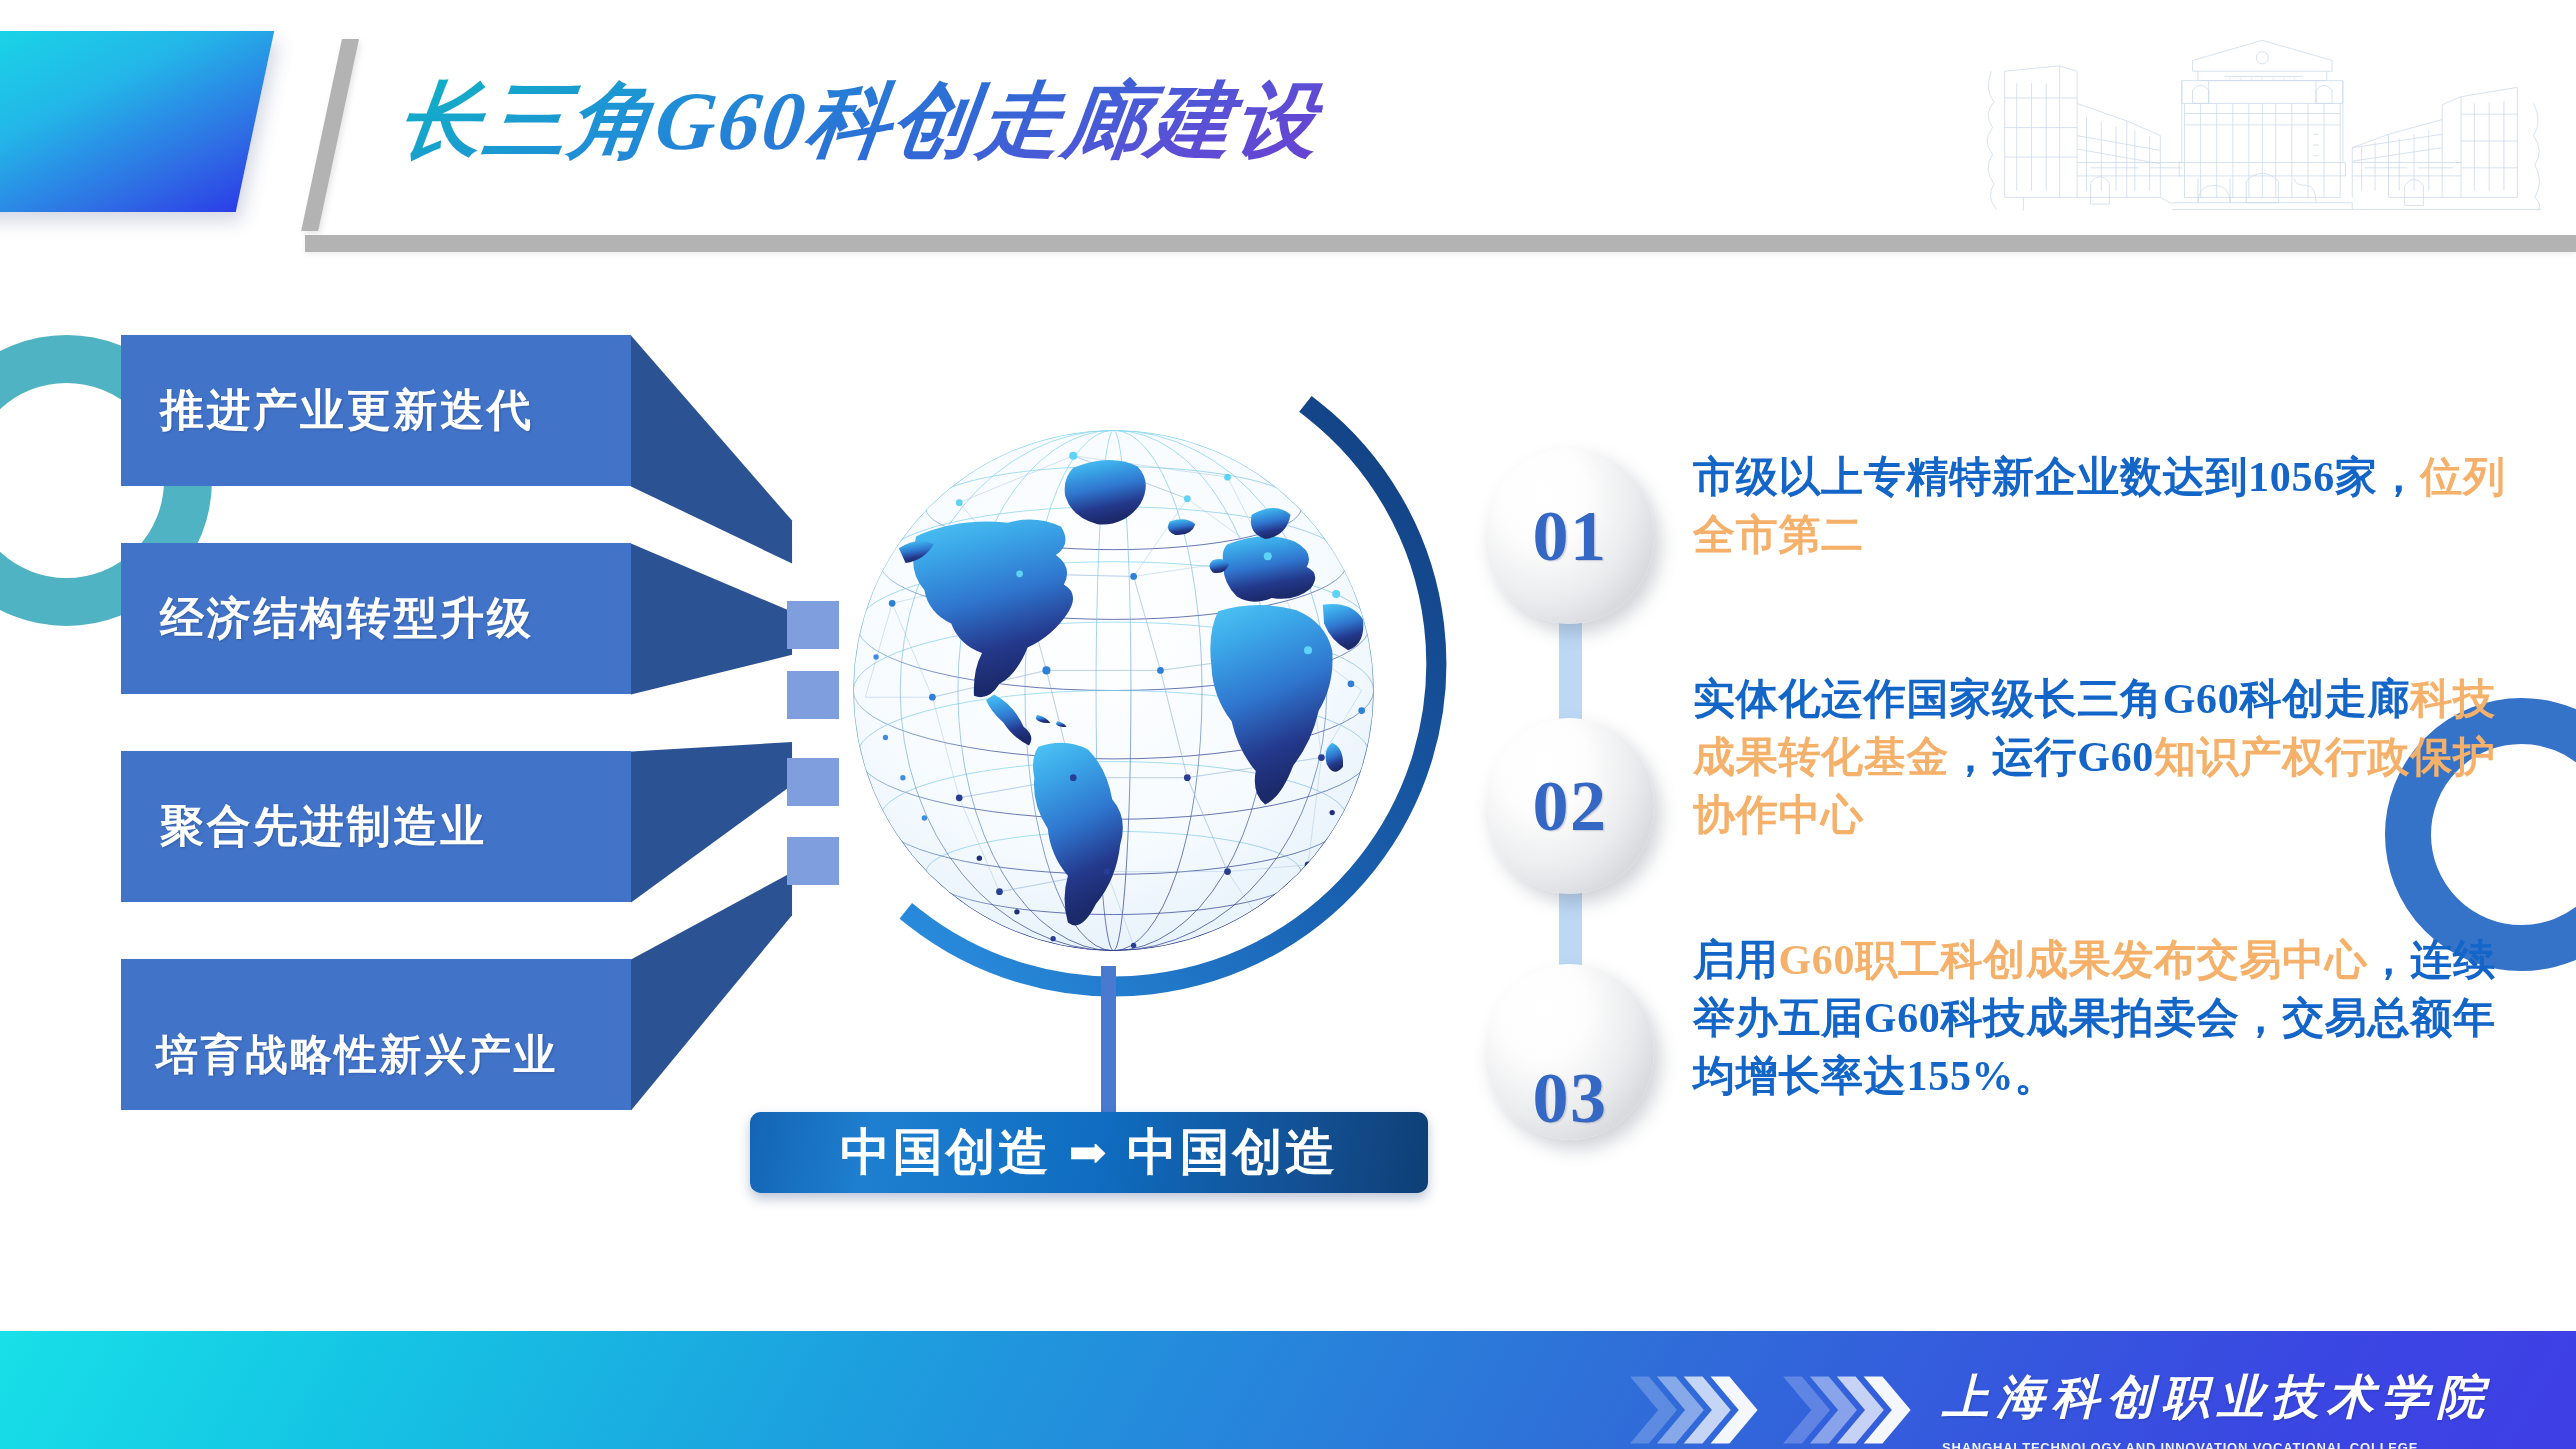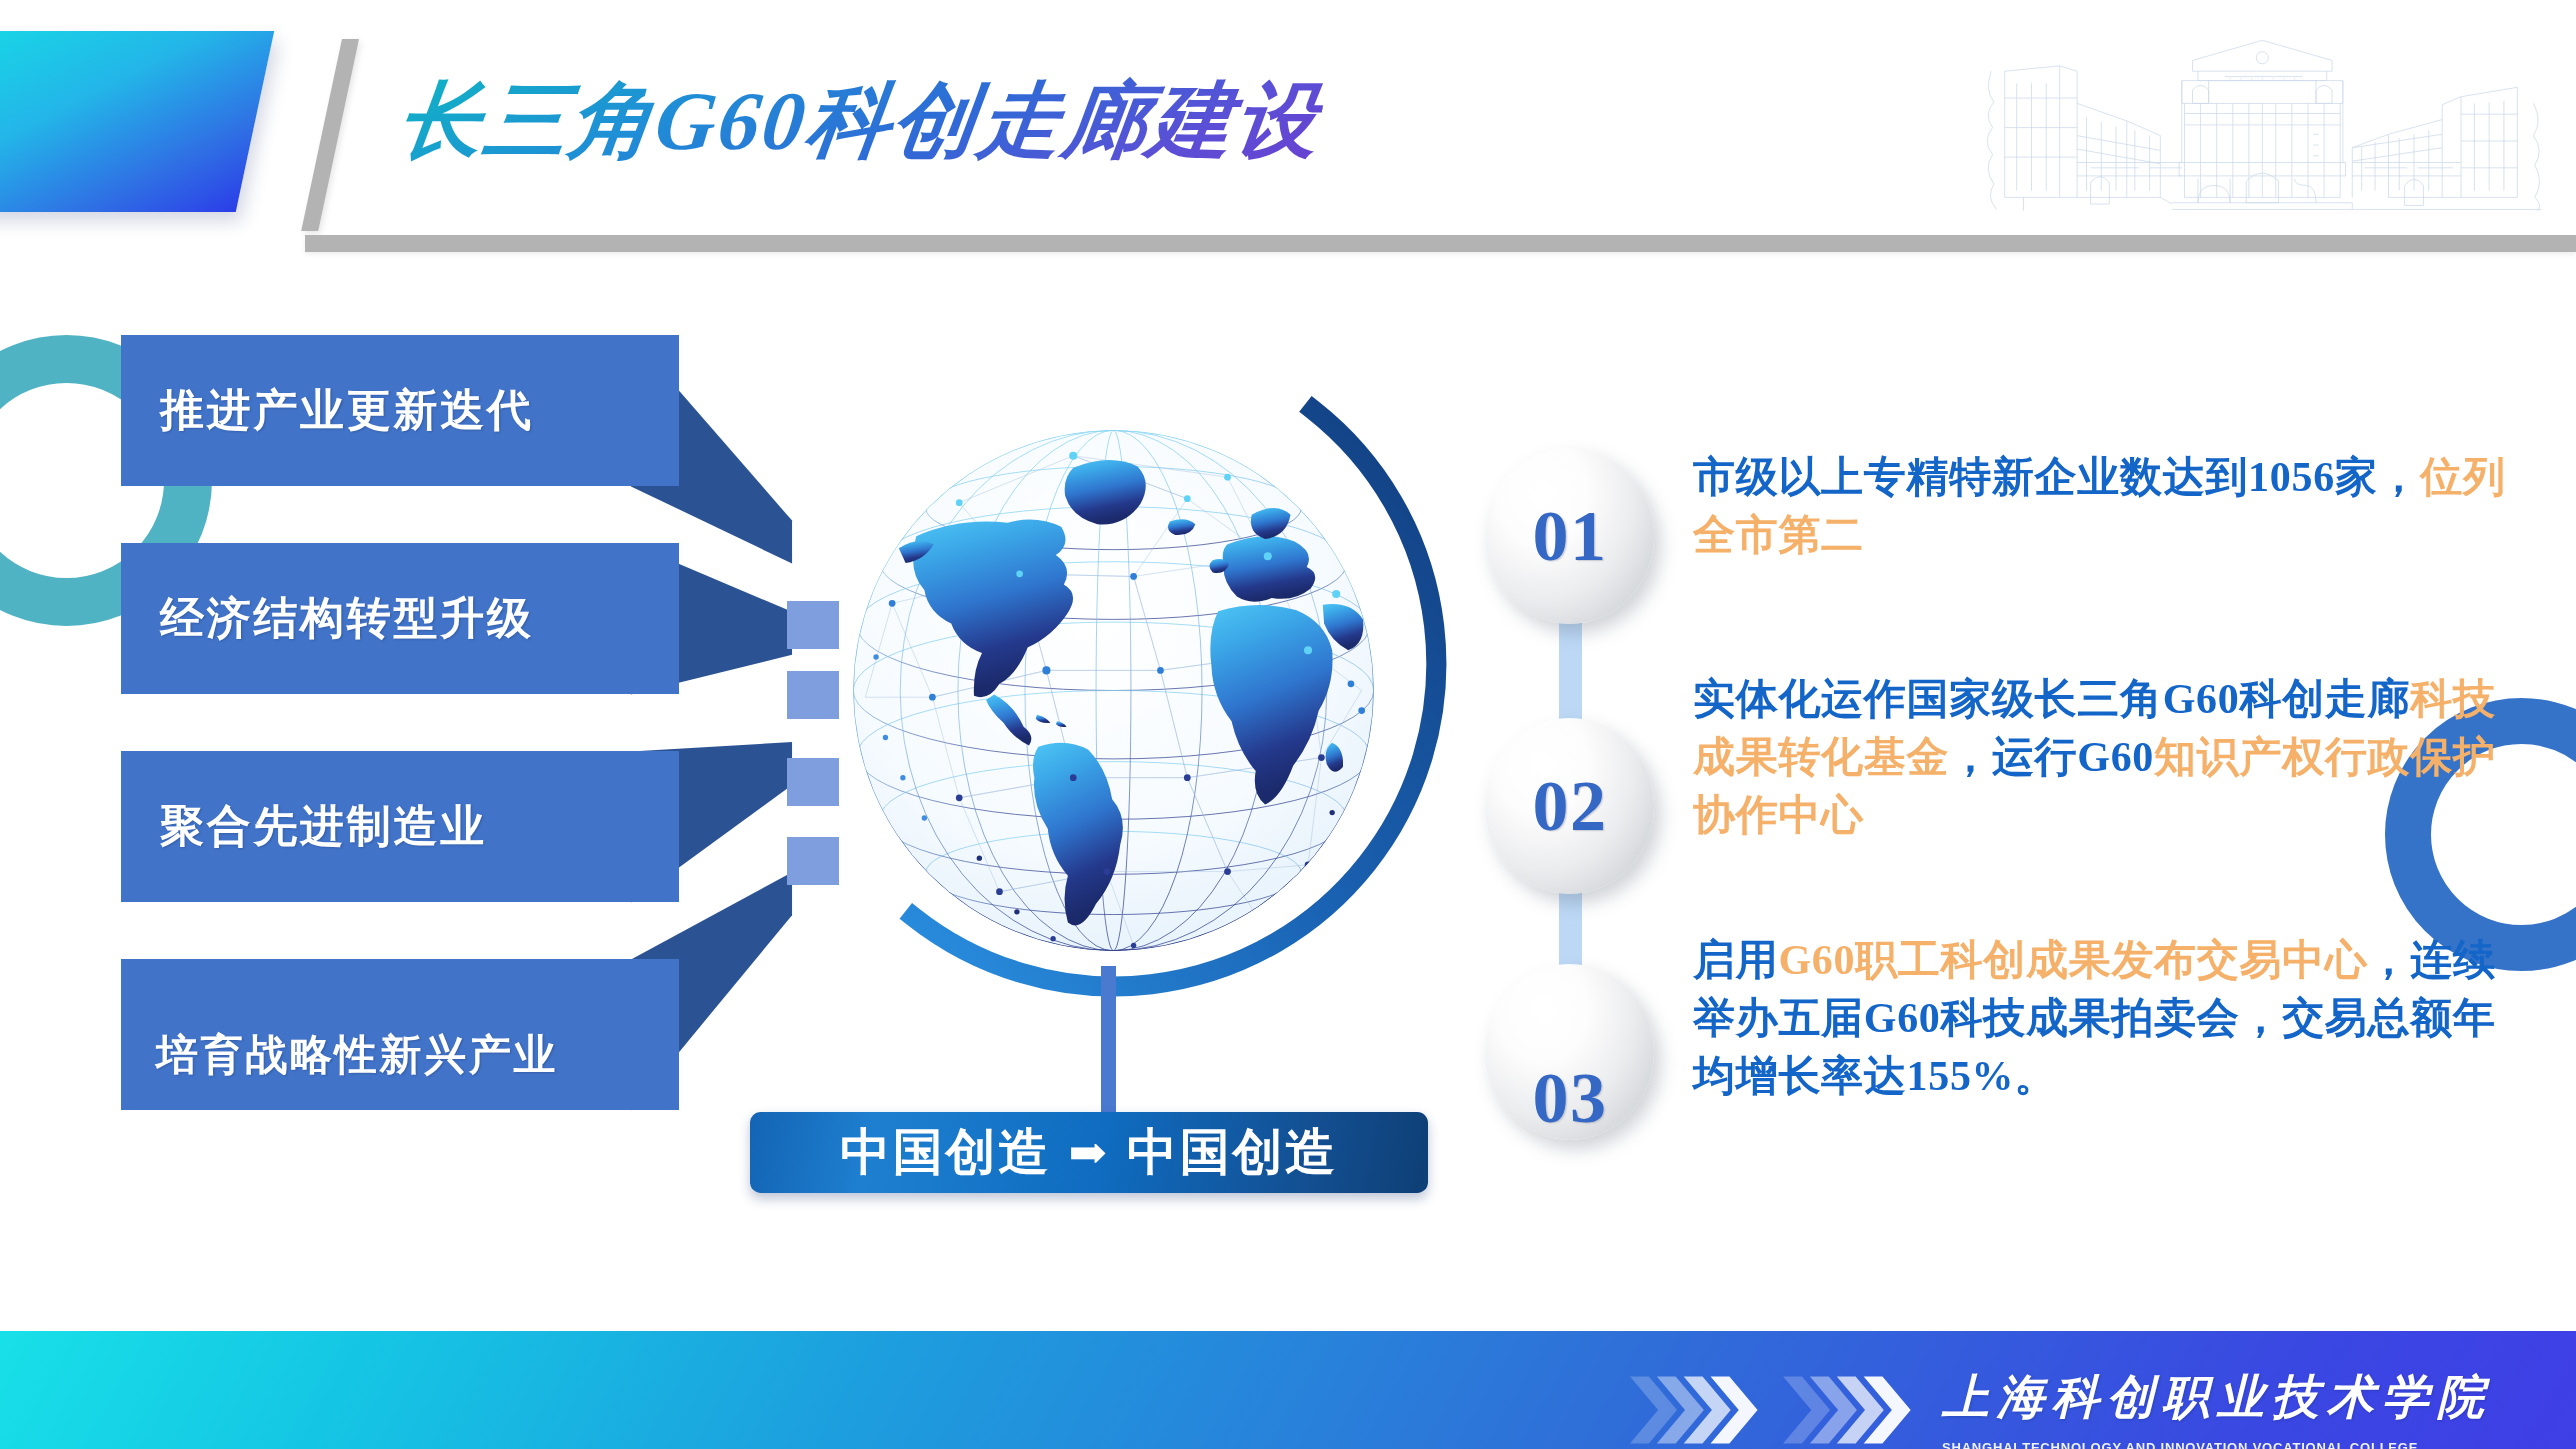--- a/index.html
+++ b/index.html
@@ -49,21 +49,21 @@
     background:transparent;
   }
   .ring-right{
     right:-82px;top:698px;width:181px;height:181px;
     border:46px solid #3573c9;
     background:transparent;
   }
 
   
   .boxwrap{position:absolute;left:0;top:322px;width:885px;height:832px;}
-  .bx{position:absolute;left:121px;width:558px;height:151px;
+  .bx{position:absolute;left:121px;width:510px;height:151px;
       background:#4173c8;display:flex;align-items:center;}
   .bx span{
     color:#ffffff;font-size:44px;font-weight:700;letter-spacing:2.7px;
     padding-left:39px;white-space:nowrap;
     text-shadow:1.3px 1.3px 2px rgba(20,40,90,.25);
     font-family:"Liberation Serif","DejaVu Serif",serif;
   }
   .bx.b4 span{font-size:42px;padding-left:35px;margin-top:41px;}
   .bx1{top:13.4px}.bx2{top:221px}.bx3{top:429px}.bx4{top:637px}
 

